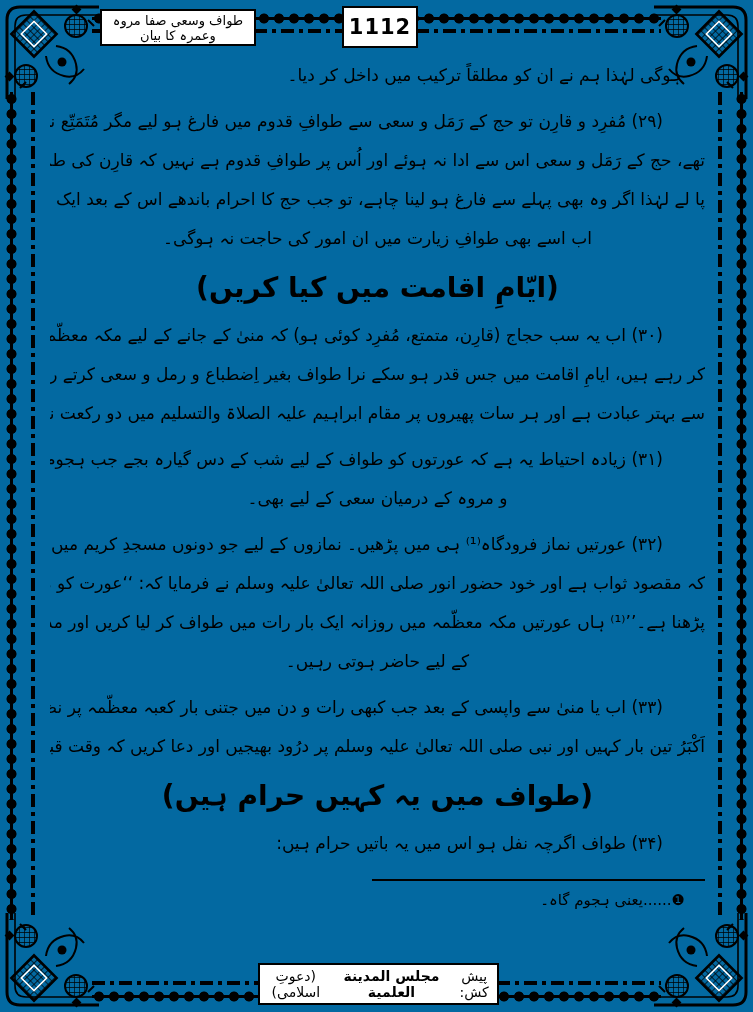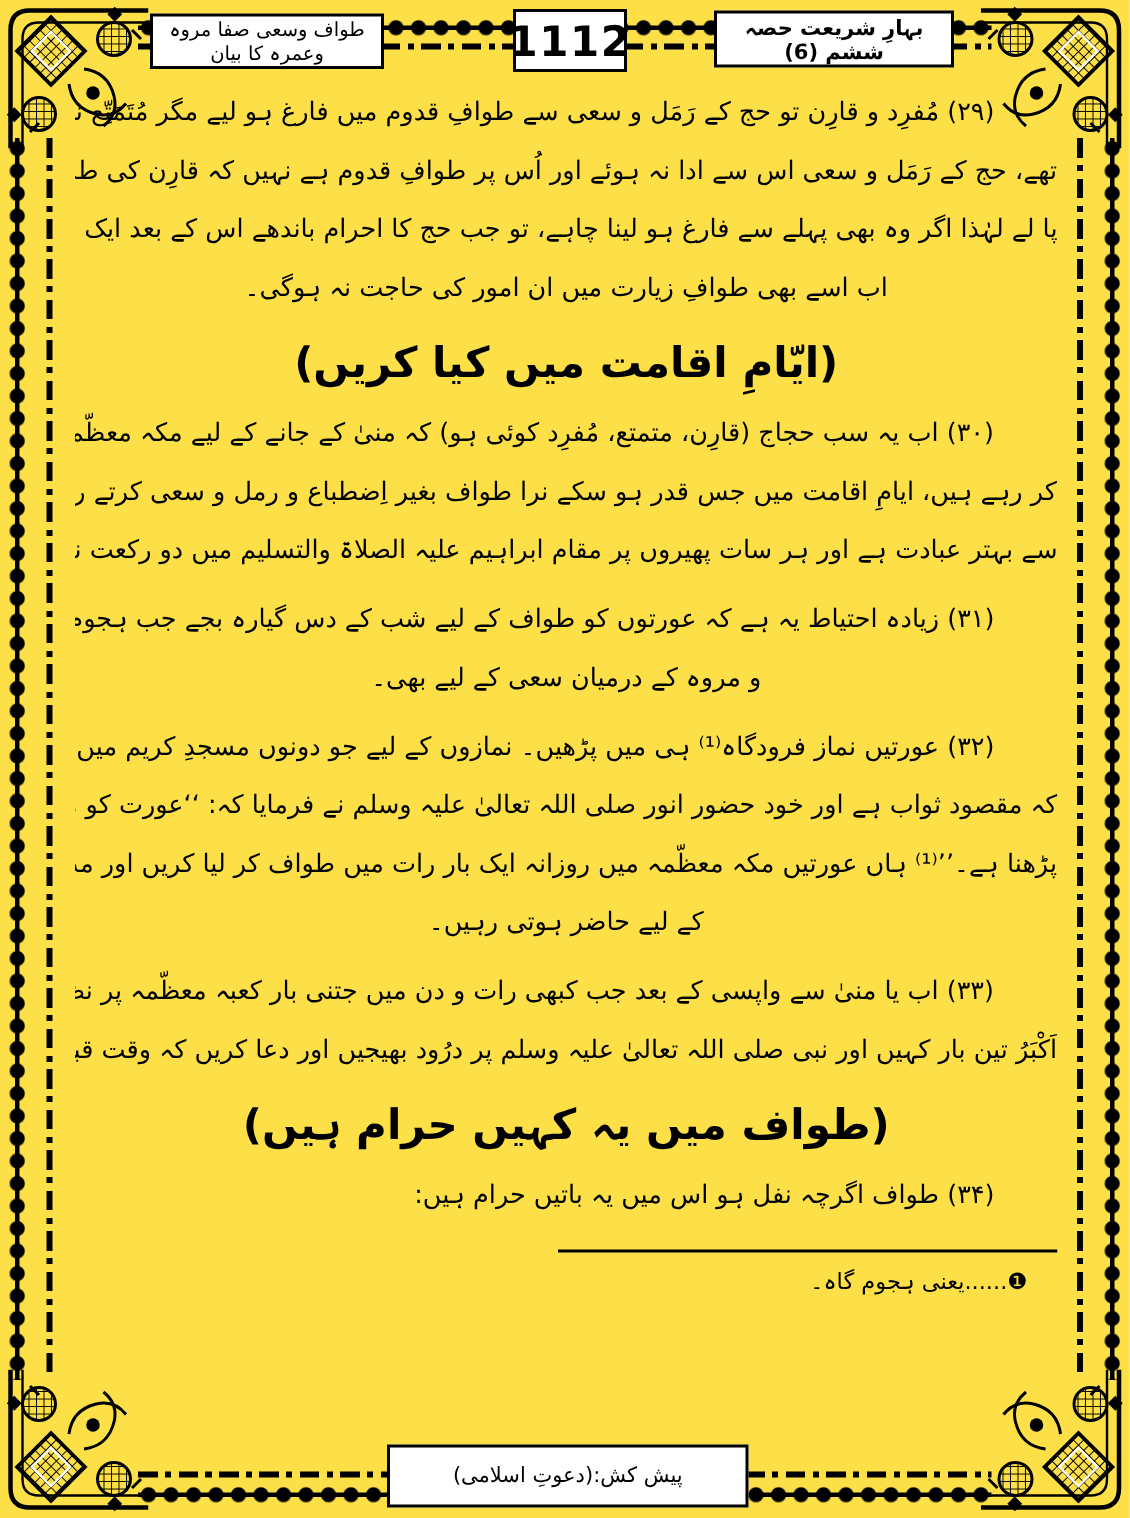--- a/index.html
+++ b/index.html
@@ -1,20 +1,20 @@
 <!DOCTYPE html>
 <html lang="ur"><head>
 <meta charset="utf-8">
 <style>
   html,body{margin:0;padding:0;background:#e8e8e8;}
   .page{
     position:relative;
     width:753px;height:1012px;
     margin:0 auto;
-    background:#fde047;
+    background:#0369a1;
     font-family:"DejaVu Sans",sans-serif;
     color:#000;
     overflow:hidden;
   }
   
   .hline-bead{
     position:absolute;height:13px;
     background-image:
       radial-gradient(circle at 7px 6.5px,#000 4.6px,transparent 5.4px),
       linear-gradient(#000,#000);
@@ -44,21 +44,21 @@
   .corner.tr{top:4px;right:4px;transform:scaleX(-1);}
   .corner.bl{bottom:4px;left:4px;transform:scaleY(-1);}
   .corner.br{bottom:4px;right:4px;transform:scale(-1,-1);}
   
   .hbox{
     position:absolute;background:#fff;border:2px solid #000;
     display:flex;align-items:center;justify-content:center;
     direction:rtl;text-align:center;
   }
   .box-chapter{left:100px;top:9px;width:152px;height:33px;font-size:13px;}
-  .box-page{left:342px;top:6px;width:72px;height:38px;font-size:28px;font-weight:bold;letter-spacing:1px;}
+  .box-page{left:342px;top:6px;width:72px;height:38px;font-size:21px;font-weight:bold;letter-spacing:1px;}
   .box-book{left:476px;top:7px;width:156px;height:34px;font-size:14px;font-weight:bold;}
   .box-publisher{left:258px;bottom:7px;width:237px;height:38px;font-size:14px;}
   .box-publisher .pub-name{font-weight:bold;margin:0 3px;}
   
   .content{
     position:absolute;top:56px;left:50px;right:48px;bottom:64px;
     direction:rtl;overflow:hidden;
   }
   .tline{
     font-size:17px;line-height:39px;
@@ -165,26 +165,24 @@
   <div class="vline-dashdot" style="left:31px;top:92px;bottom:92px;"></div>
   <div class="vline-bead" style="right:5px;top:92px;bottom:92px;"></div>
   <div class="vline-dashdot" style="right:31px;top:92px;bottom:92px;"></div>
 
   <div class="hbox box-chapter">
     <span>طواف وسعی صفا مروہ وعمرہ کا بیان</span>
   </div>
   <div class="hbox box-page">
     <span>1112</span>
   </div>
-  <div class="hbox box-book">
-    <span>بہارِ شریعت حصہ ششم (6)</span>
-  </div>
 
   <div class="content">
 
+    <div class="tline intro para">ہوگی لہٰذا ہم نے ان کو مطلقاً ترکیب میں داخل کر دیا۔</div>
 
     <div class="para">
       <div class="tline indent">(۲۹) مُفرِد و قارِن تو حج کے رَمَل و سعی سے طوافِ قدوم میں فارغ ہو لیے مگر مُتَمَتِّع نے جو طواف و سعی کیے وہ عمرہ کے</div>
       <div class="tline">تھے، حج کے رَمَل و سعی اس سے ادا نہ ہوئے اور اُس پر طوافِ قدوم ہے نہیں کہ قارِن کی طرح اس میں یہ امور کر کے فراغت</div>
       <div class="tline">پا لے لہٰذا اگر وہ بھی پہلے سے فارغ ہو لینا چاہے، تو جب حج کا احرام باندھے اس کے بعد ایک نفل طواف میں رمل و سعی کر لے</div>
       <div class="tline center">اب اسے بھی طوافِ زیارت میں ان امور کی حاجت نہ ہوگی۔</div>
     </div>
 
     <div class="heading">(ایّامِ اقامت میں کیا کریں)</div>
 
@@ -217,16 +215,17 @@
       <div class="tline indent">(۳۴) طواف اگرچہ نفل ہو اس میں یہ باتیں حرام ہیں:</div>
     </div>
 
     <div class="fn-rule"></div>
     <div class="fn-line">❶......یعنی ہجوم گاہ۔</div>
 
   </div>
 
   <div class="hbox box-publisher">
     <span>پیش کش:</span>
+    <span class="pub-name">مجلس المدینة العلمیة</span>
     <span>(دعوتِ اسلامی)</span>
   </div>
 
 </div>
 
 </body></html>

